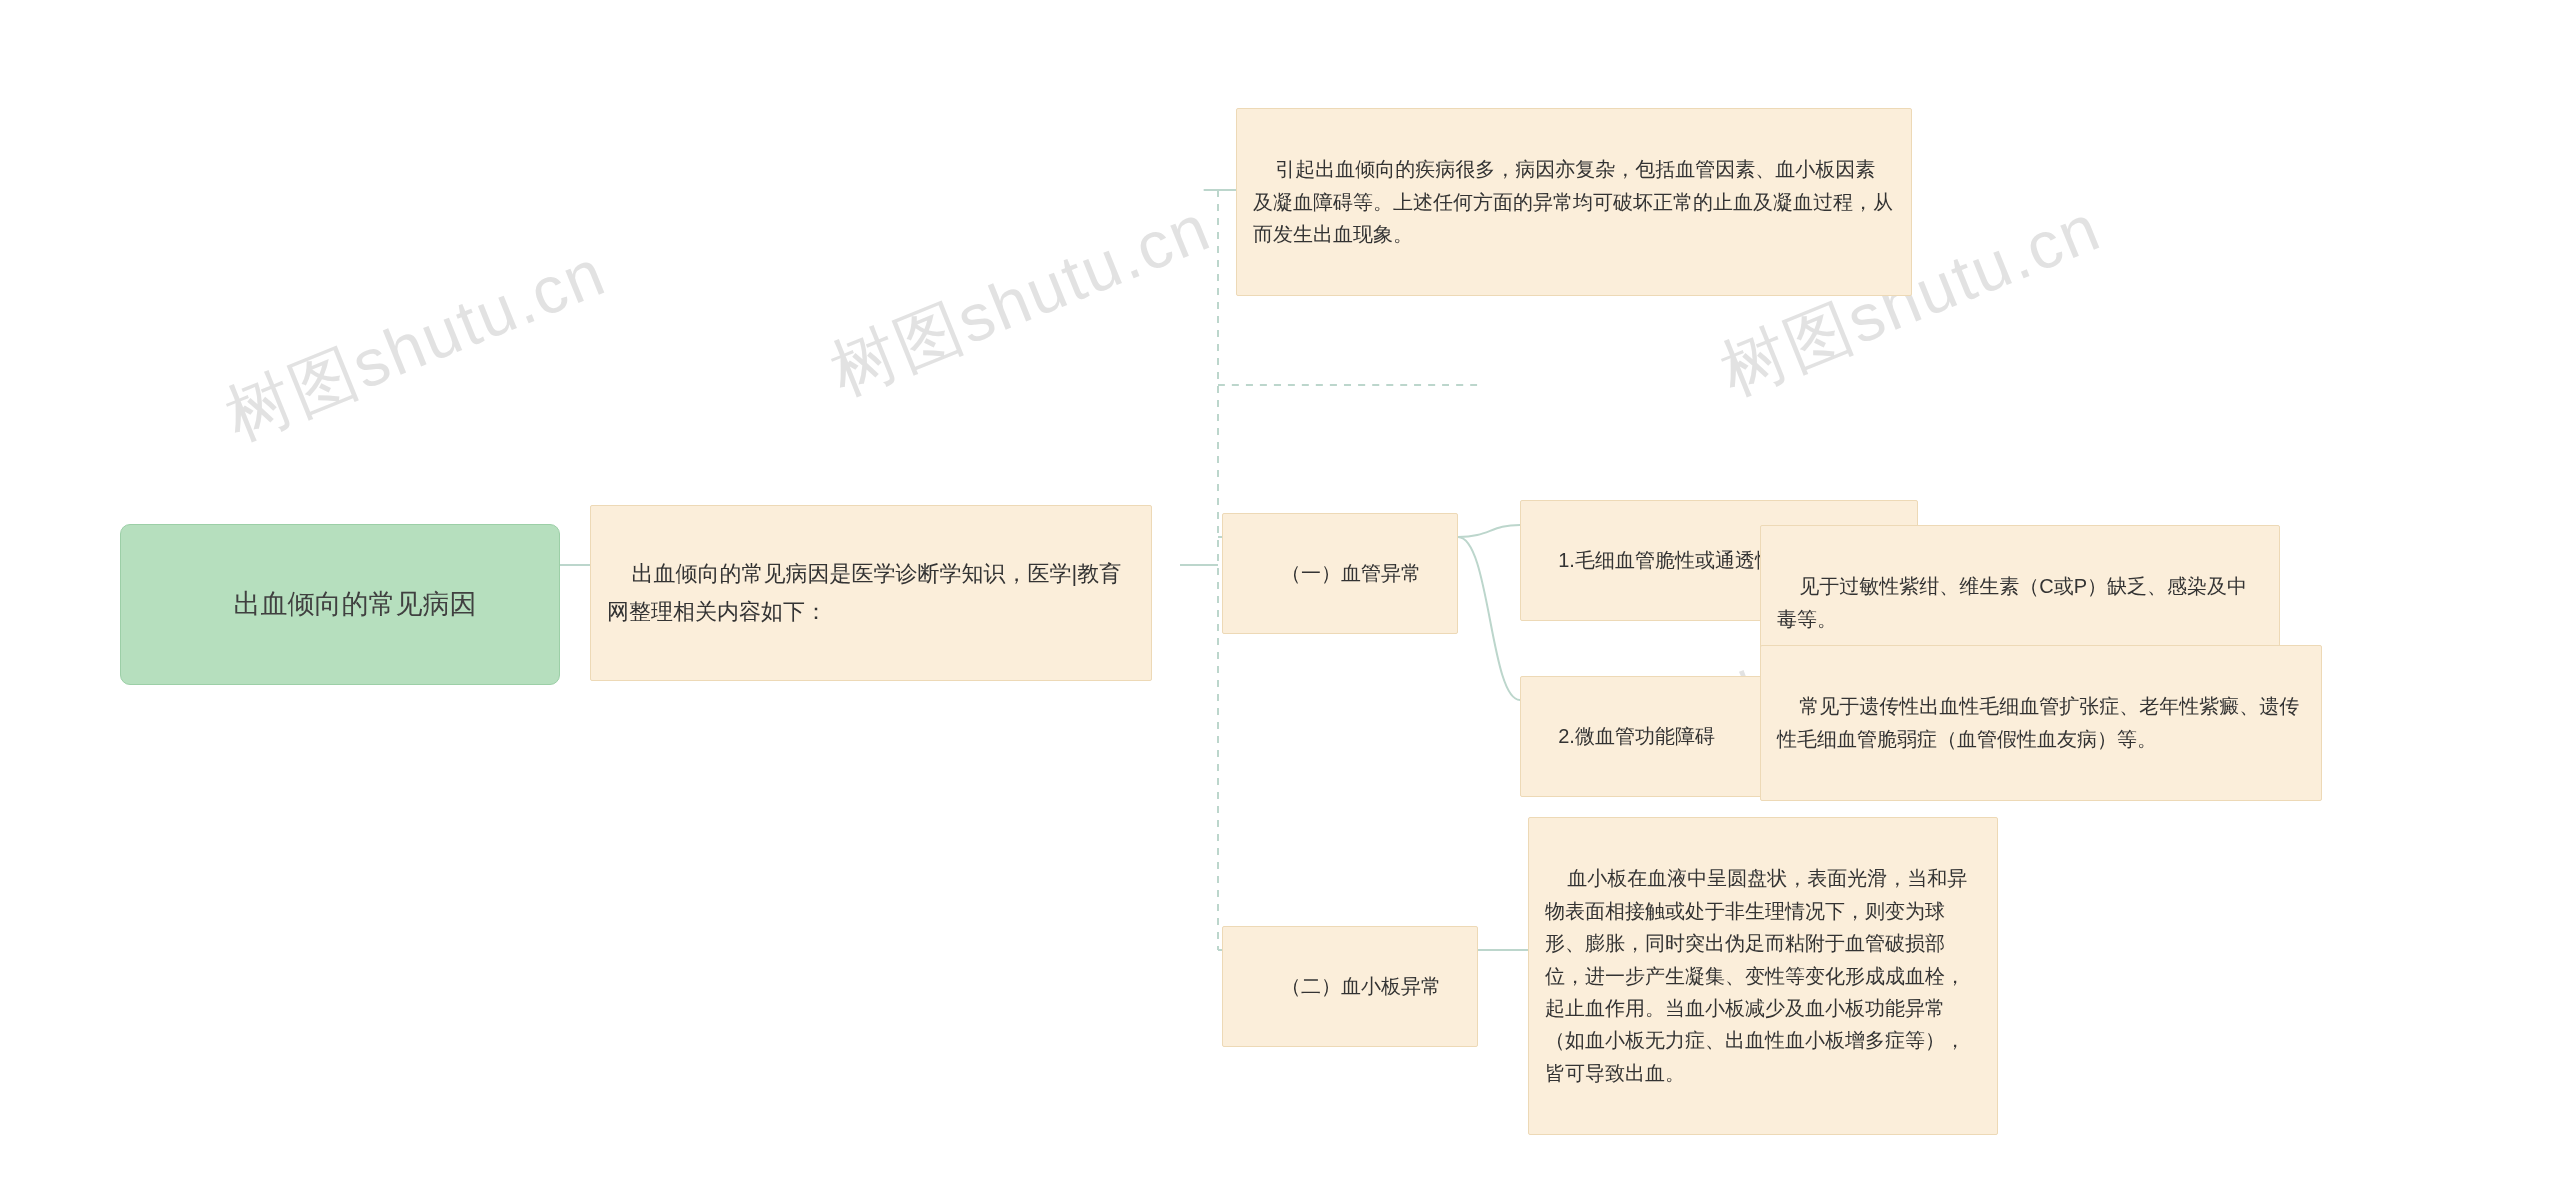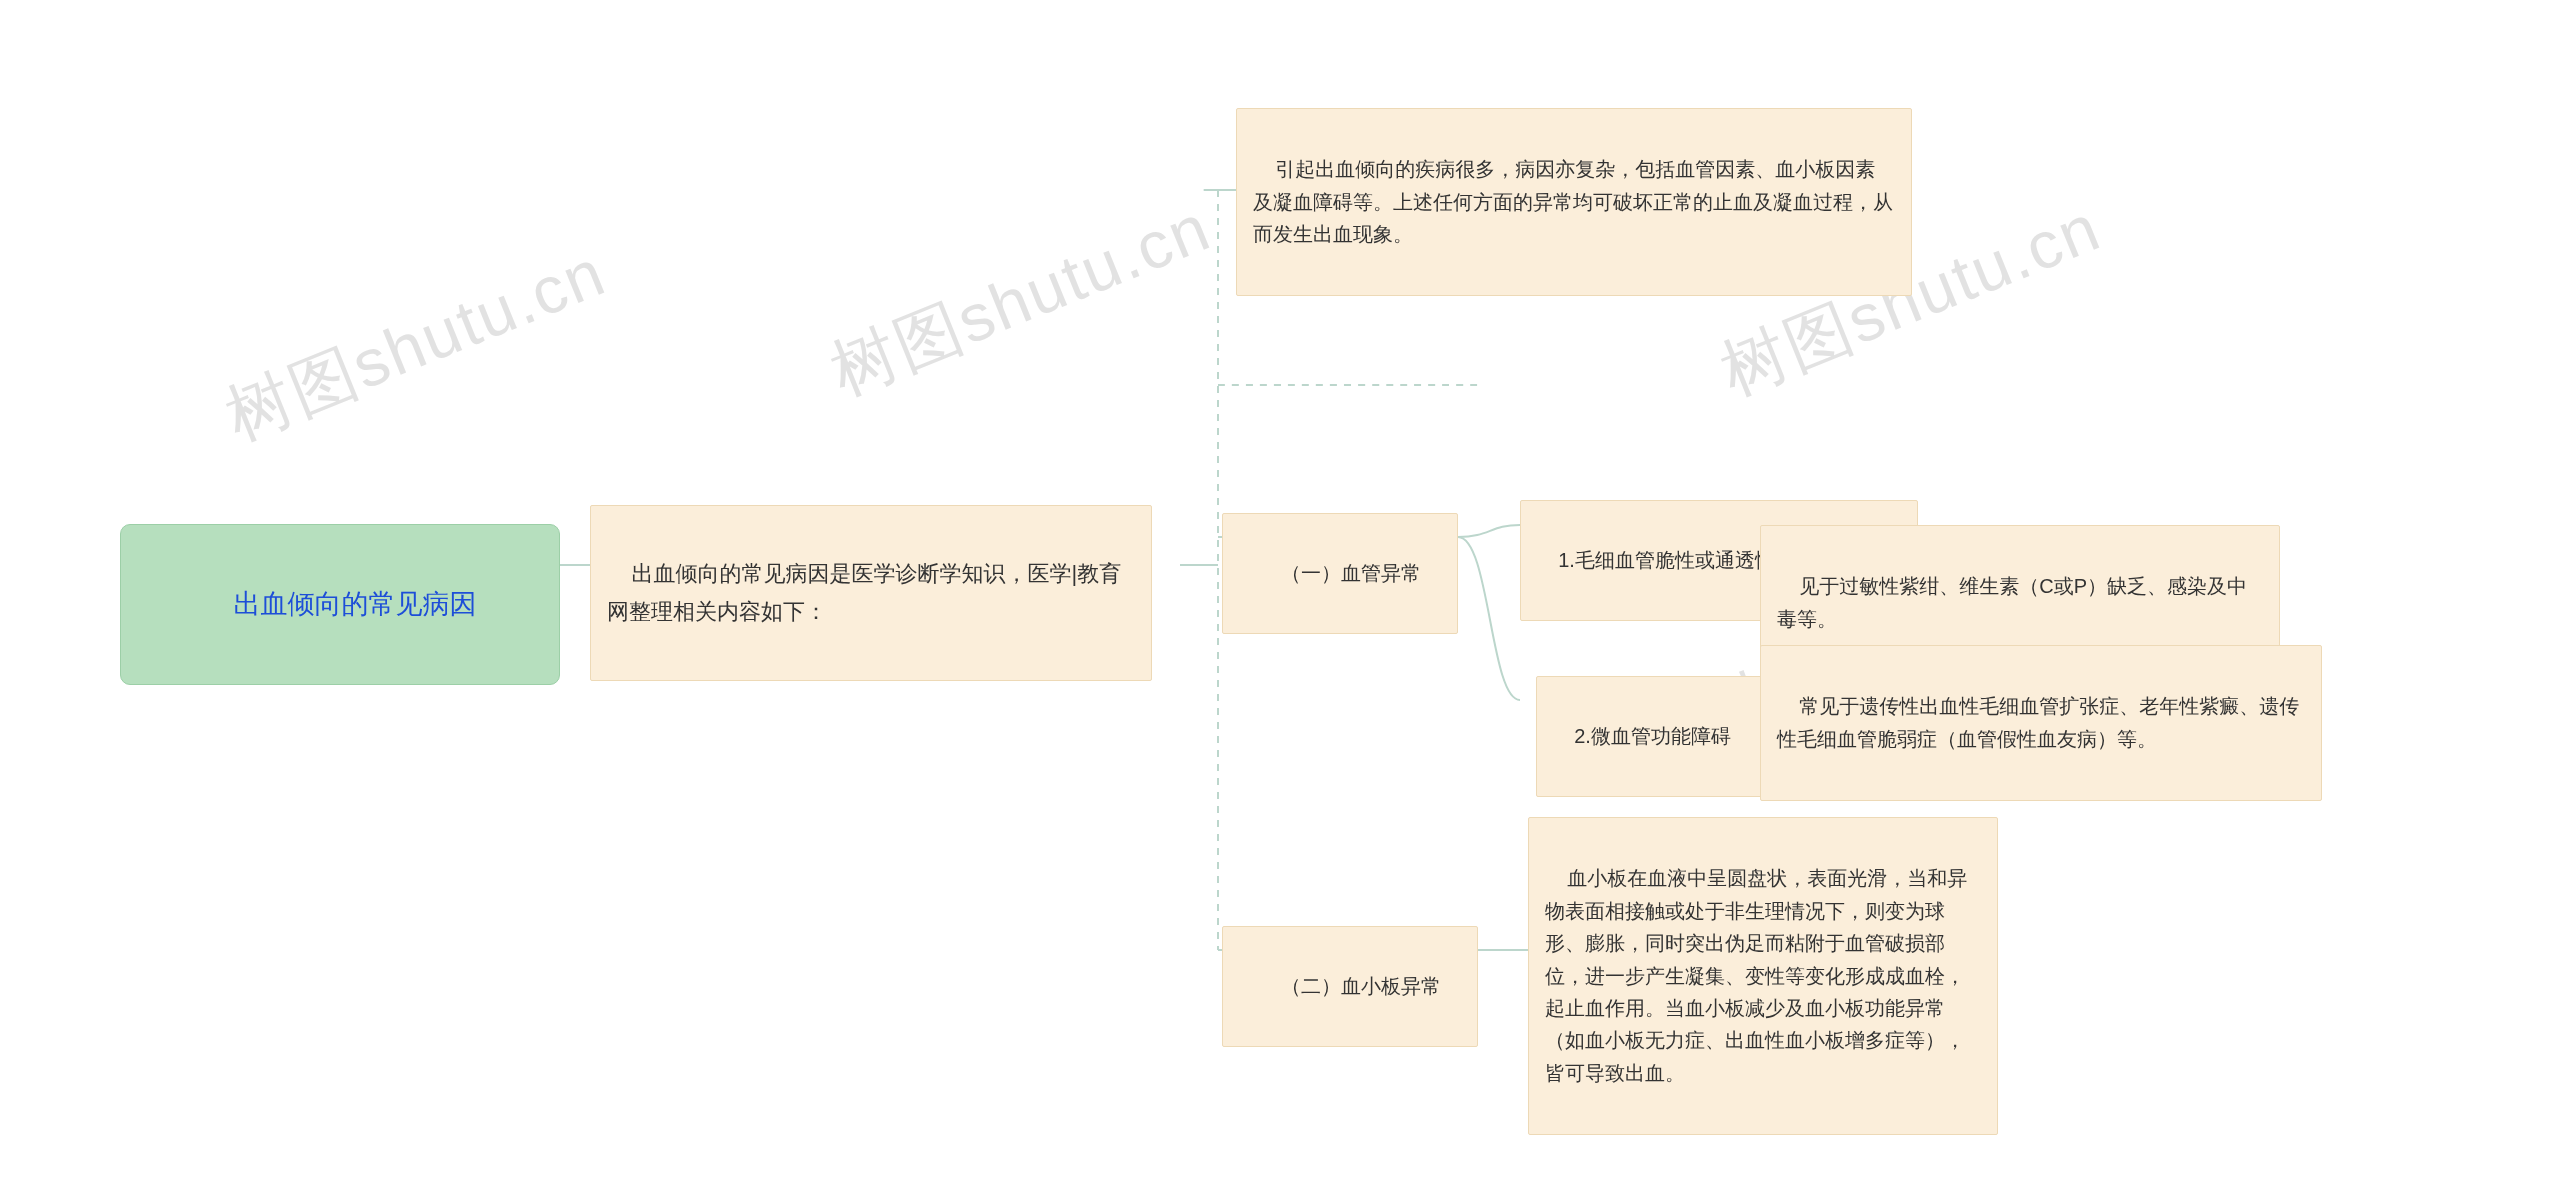--- a/index.html
+++ b/index.html
@@ -41,21 +41,21 @@
   .node {
     position: absolute;
     box-sizing: border-box;
     line-height: 1.62;
     white-space: pre-wrap;
   }
   .root {
     background: #b6dfbe;
     border: 1px solid #9ccfa7;
     border-radius: 10px;
-    color: #1d4ed8;
+    color: #404040;
     font-size: 27px;
     padding: 14px 22px;
     text-align: center;
   }
   .beige {
     background: #fbeeda;
     border: 1px solid #edd9b6;
     color: #333333;
     font-size: 20px;
     padding: 12px 16px;
@@ -130,21 +130,21 @@
   </div>
 
   <div class="node branch" style="left:1520px; top:500px; width:398px; text-align:left;">
     <span>1.毛细血管脆性或通透性增加</span>
   </div>
 
   <div class="node beige" style="left:1760px; top:497px; width:520px;margin-top:28px;">
     <span>见于过敏性紫绀、维生素（C或P）缺乏、感染及中毒等。</span>
   </div>
 
-  <div class="node branch" style="left:1520px; top:676px; width:306px; text-align:left;margin-left:16px;">
+  <div class="node branch" style="left:1520px; top:676px; width:306px; text-align:left;">
     <span>2.微血管功能障碍</span>
   </div>
 
   <div class="node beige" style="left:1760px; top:645px; width:562px;">
     <span>常见于遗传性出血性毛细血管扩张症、老年性紫癜、遗传性毛细血管脆弱症（血管假性血友病）等。</span>
   </div>
 
   <div class="node branch" style="left:1222px; top:926px; width:256px;">
     <span>（二）血小板异常</span>
   </div>

